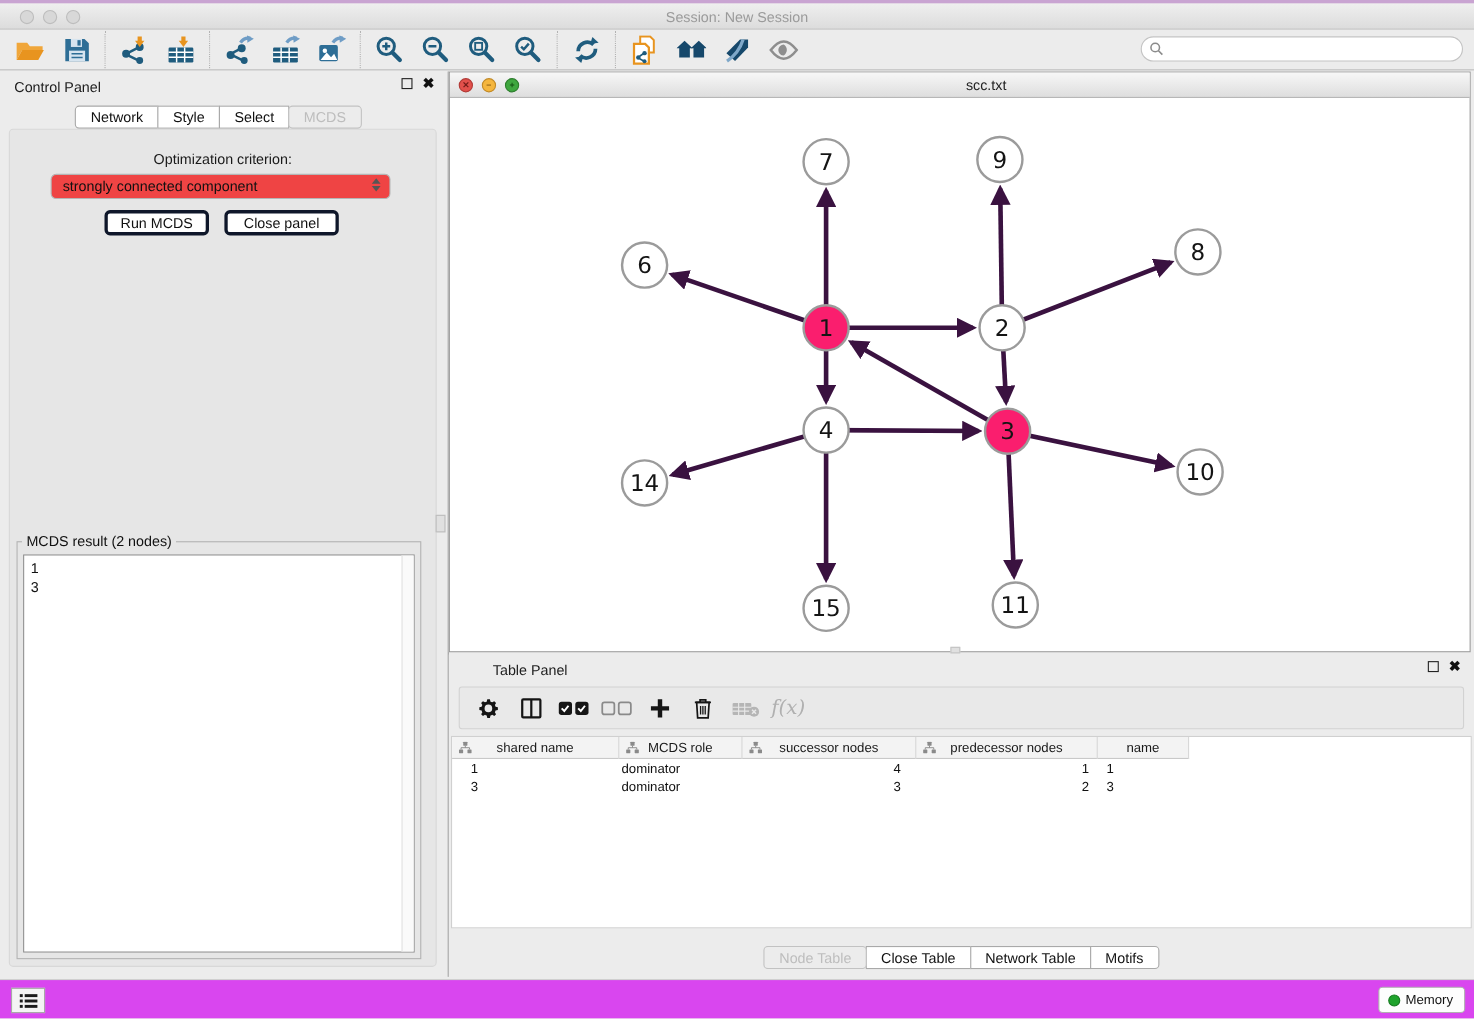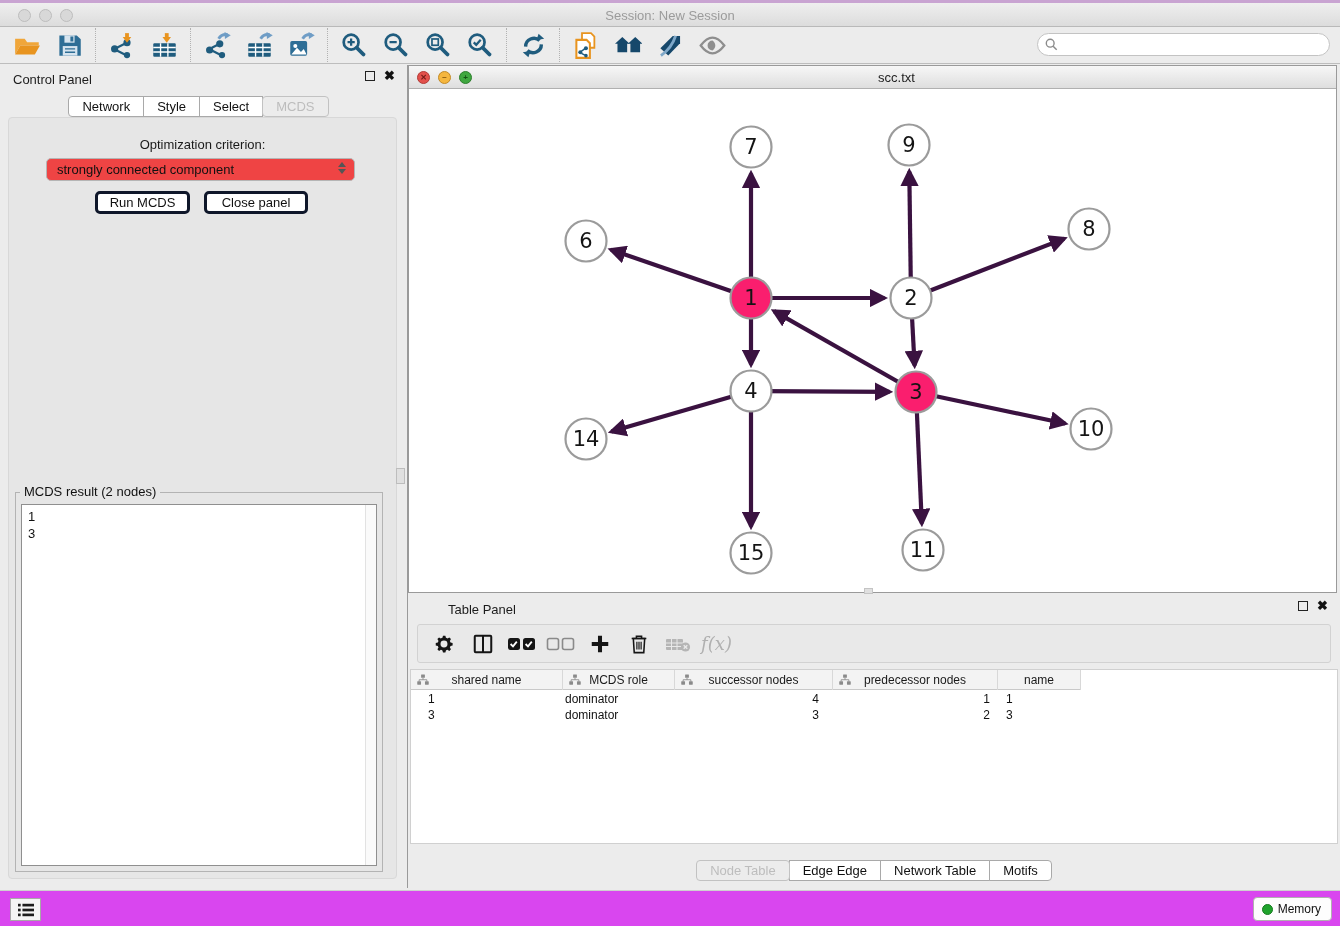--- a/index.html
+++ b/index.html
@@ -508,21 +508,21 @@
           <div class="td" style="width: 152px; text-align: left; padding-left: 17px;">3</div>
           <div class="td" style="width: 112px; text-align: left; padding-left: 2px;">dominator</div>
           <div class="td" style="width: 158px; text-align: right; padding-right: 14px;">3</div>
           <div class="td" style="width: 165px; text-align: right; padding-right: 8px;">2</div>
           <div class="td" style="width: 83px; text-align: left; padding-left: 8px;">3</div>
         </div>
       </div>
   </div>
   <div id="tp-tabs">
       <div class="tab selected">Node Table</div>
-      <div class="tab">Edge Edge</div>
+      <div class="tab">Close Table</div>
       <div class="tab">Network Table</div>
       <div class="tab">Motifs</div>
     </div>
 </div>
 
 <div id="statusbar">
   <div id="task-btn">
     <svg width="18" height="16" viewBox="0 0 20 18">
       <g fill="#1c1c1c">
         <rect x="1" y="2" width="3" height="3"></rect>

